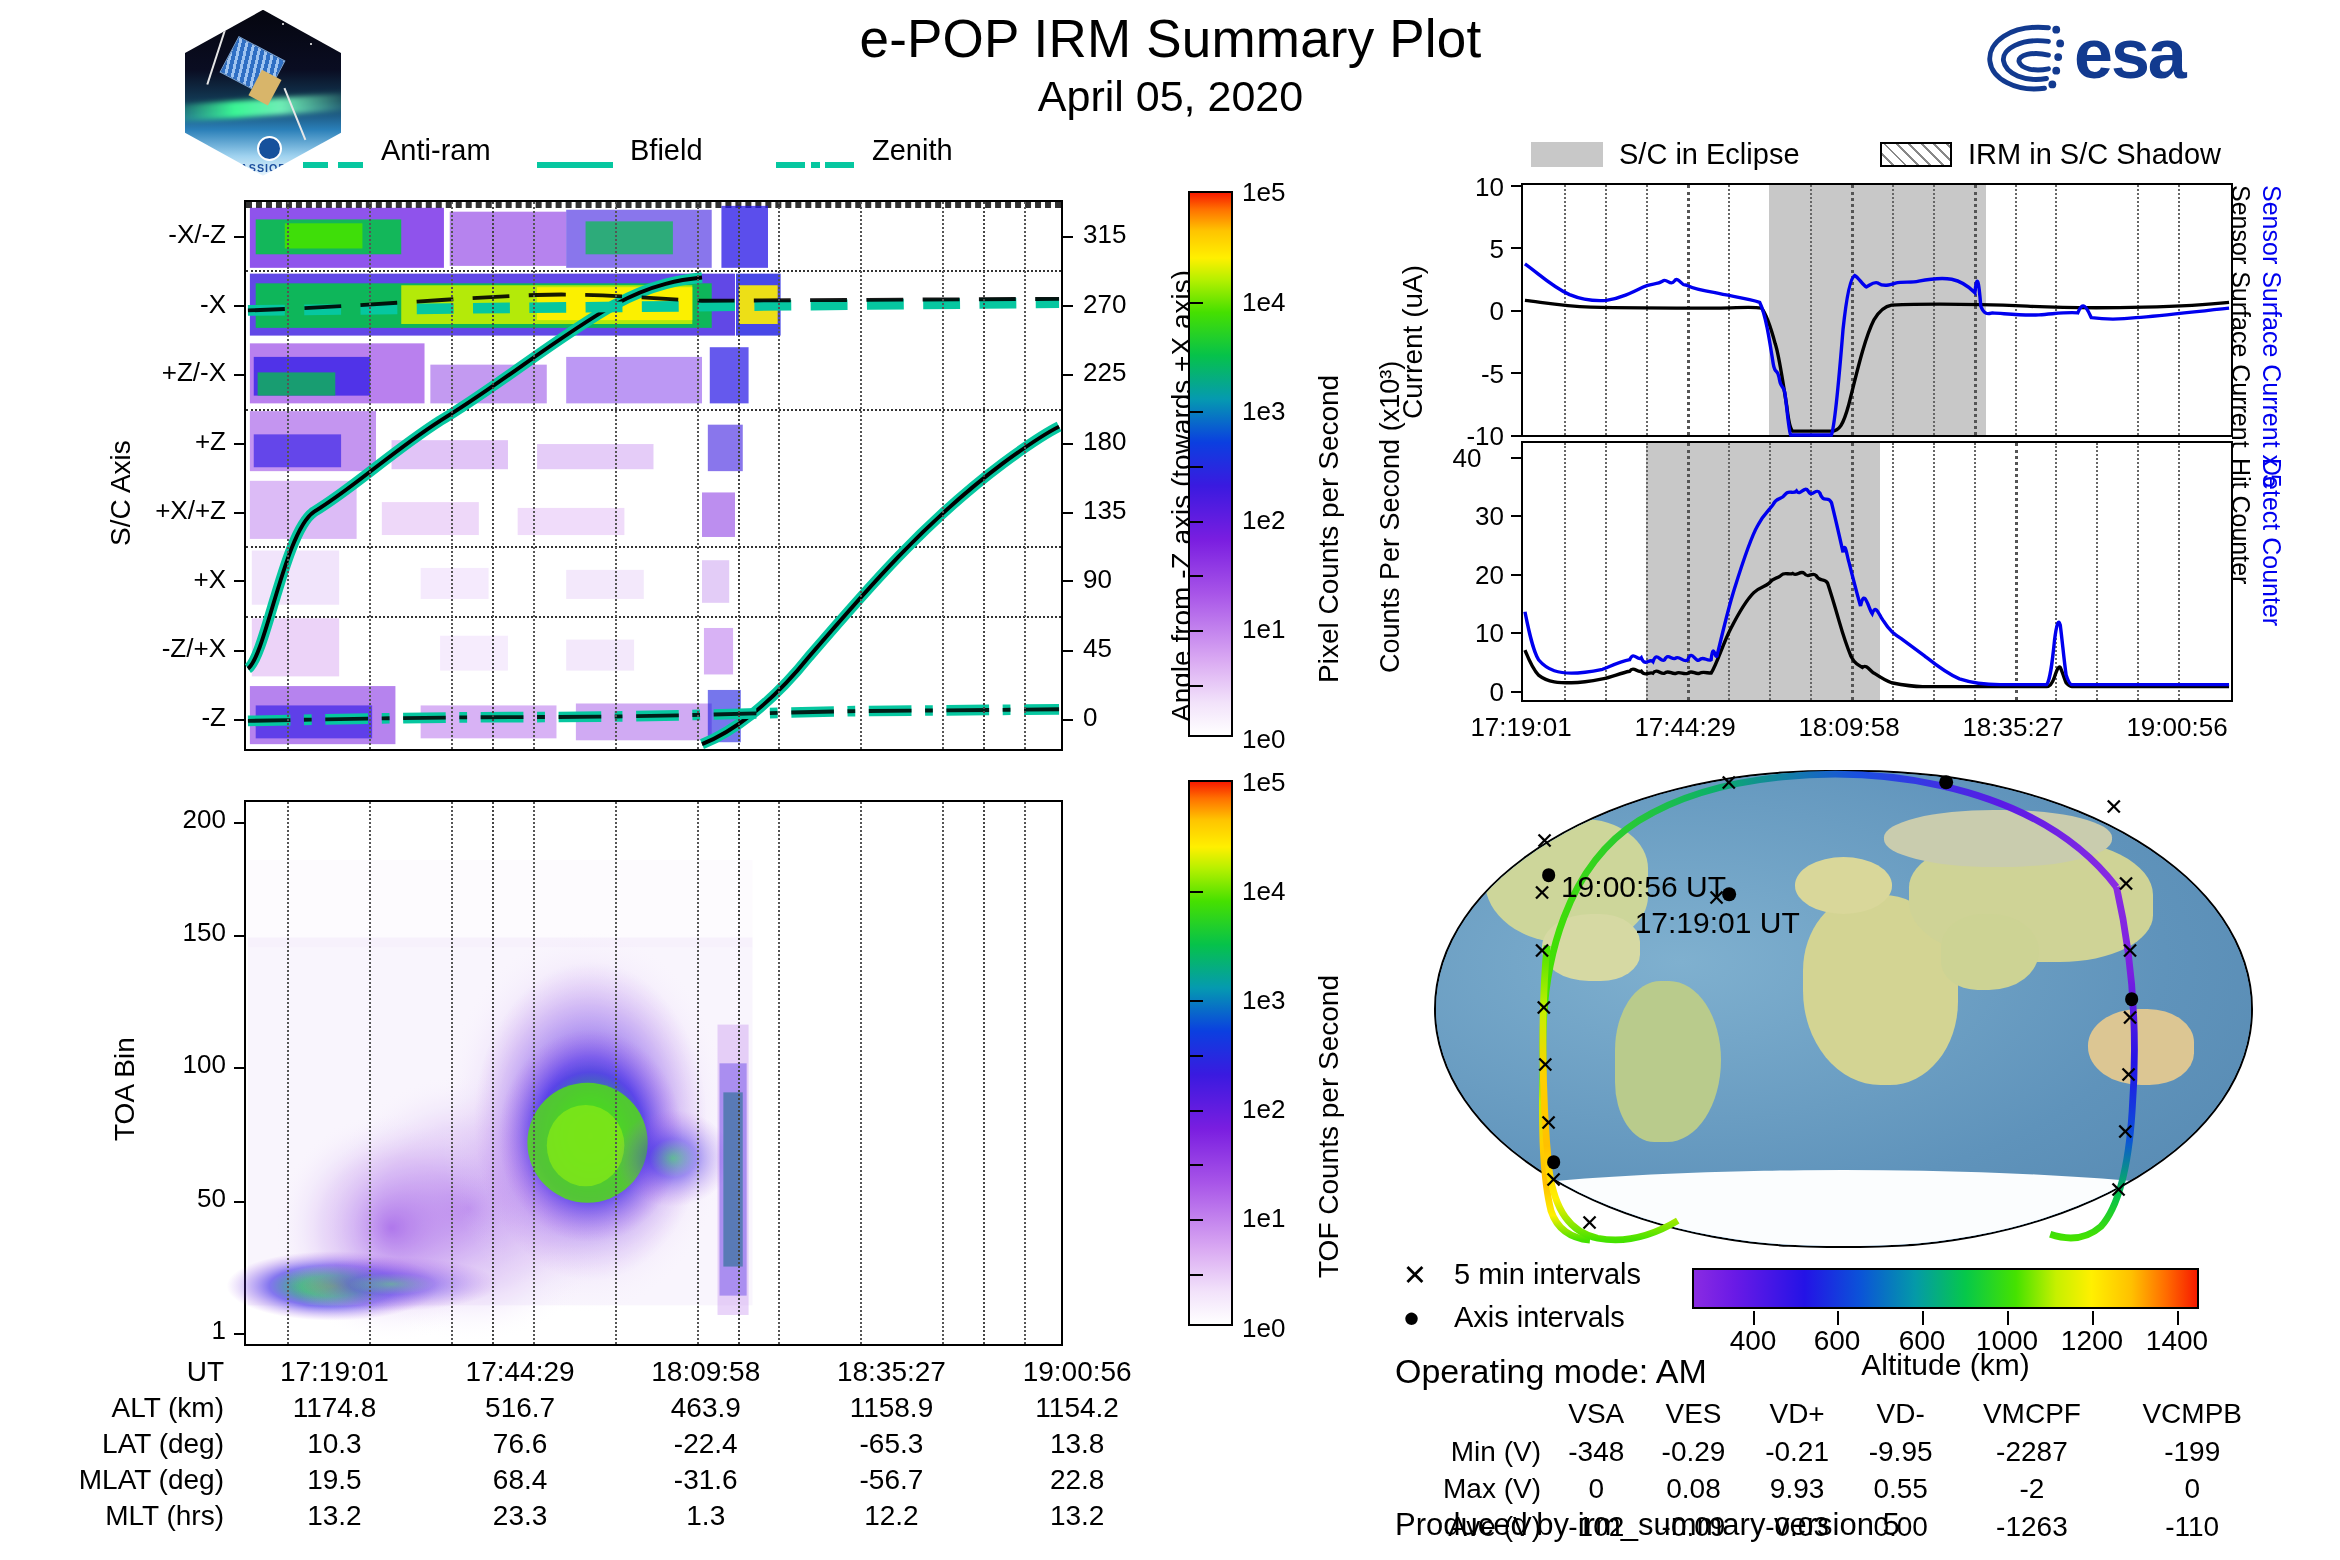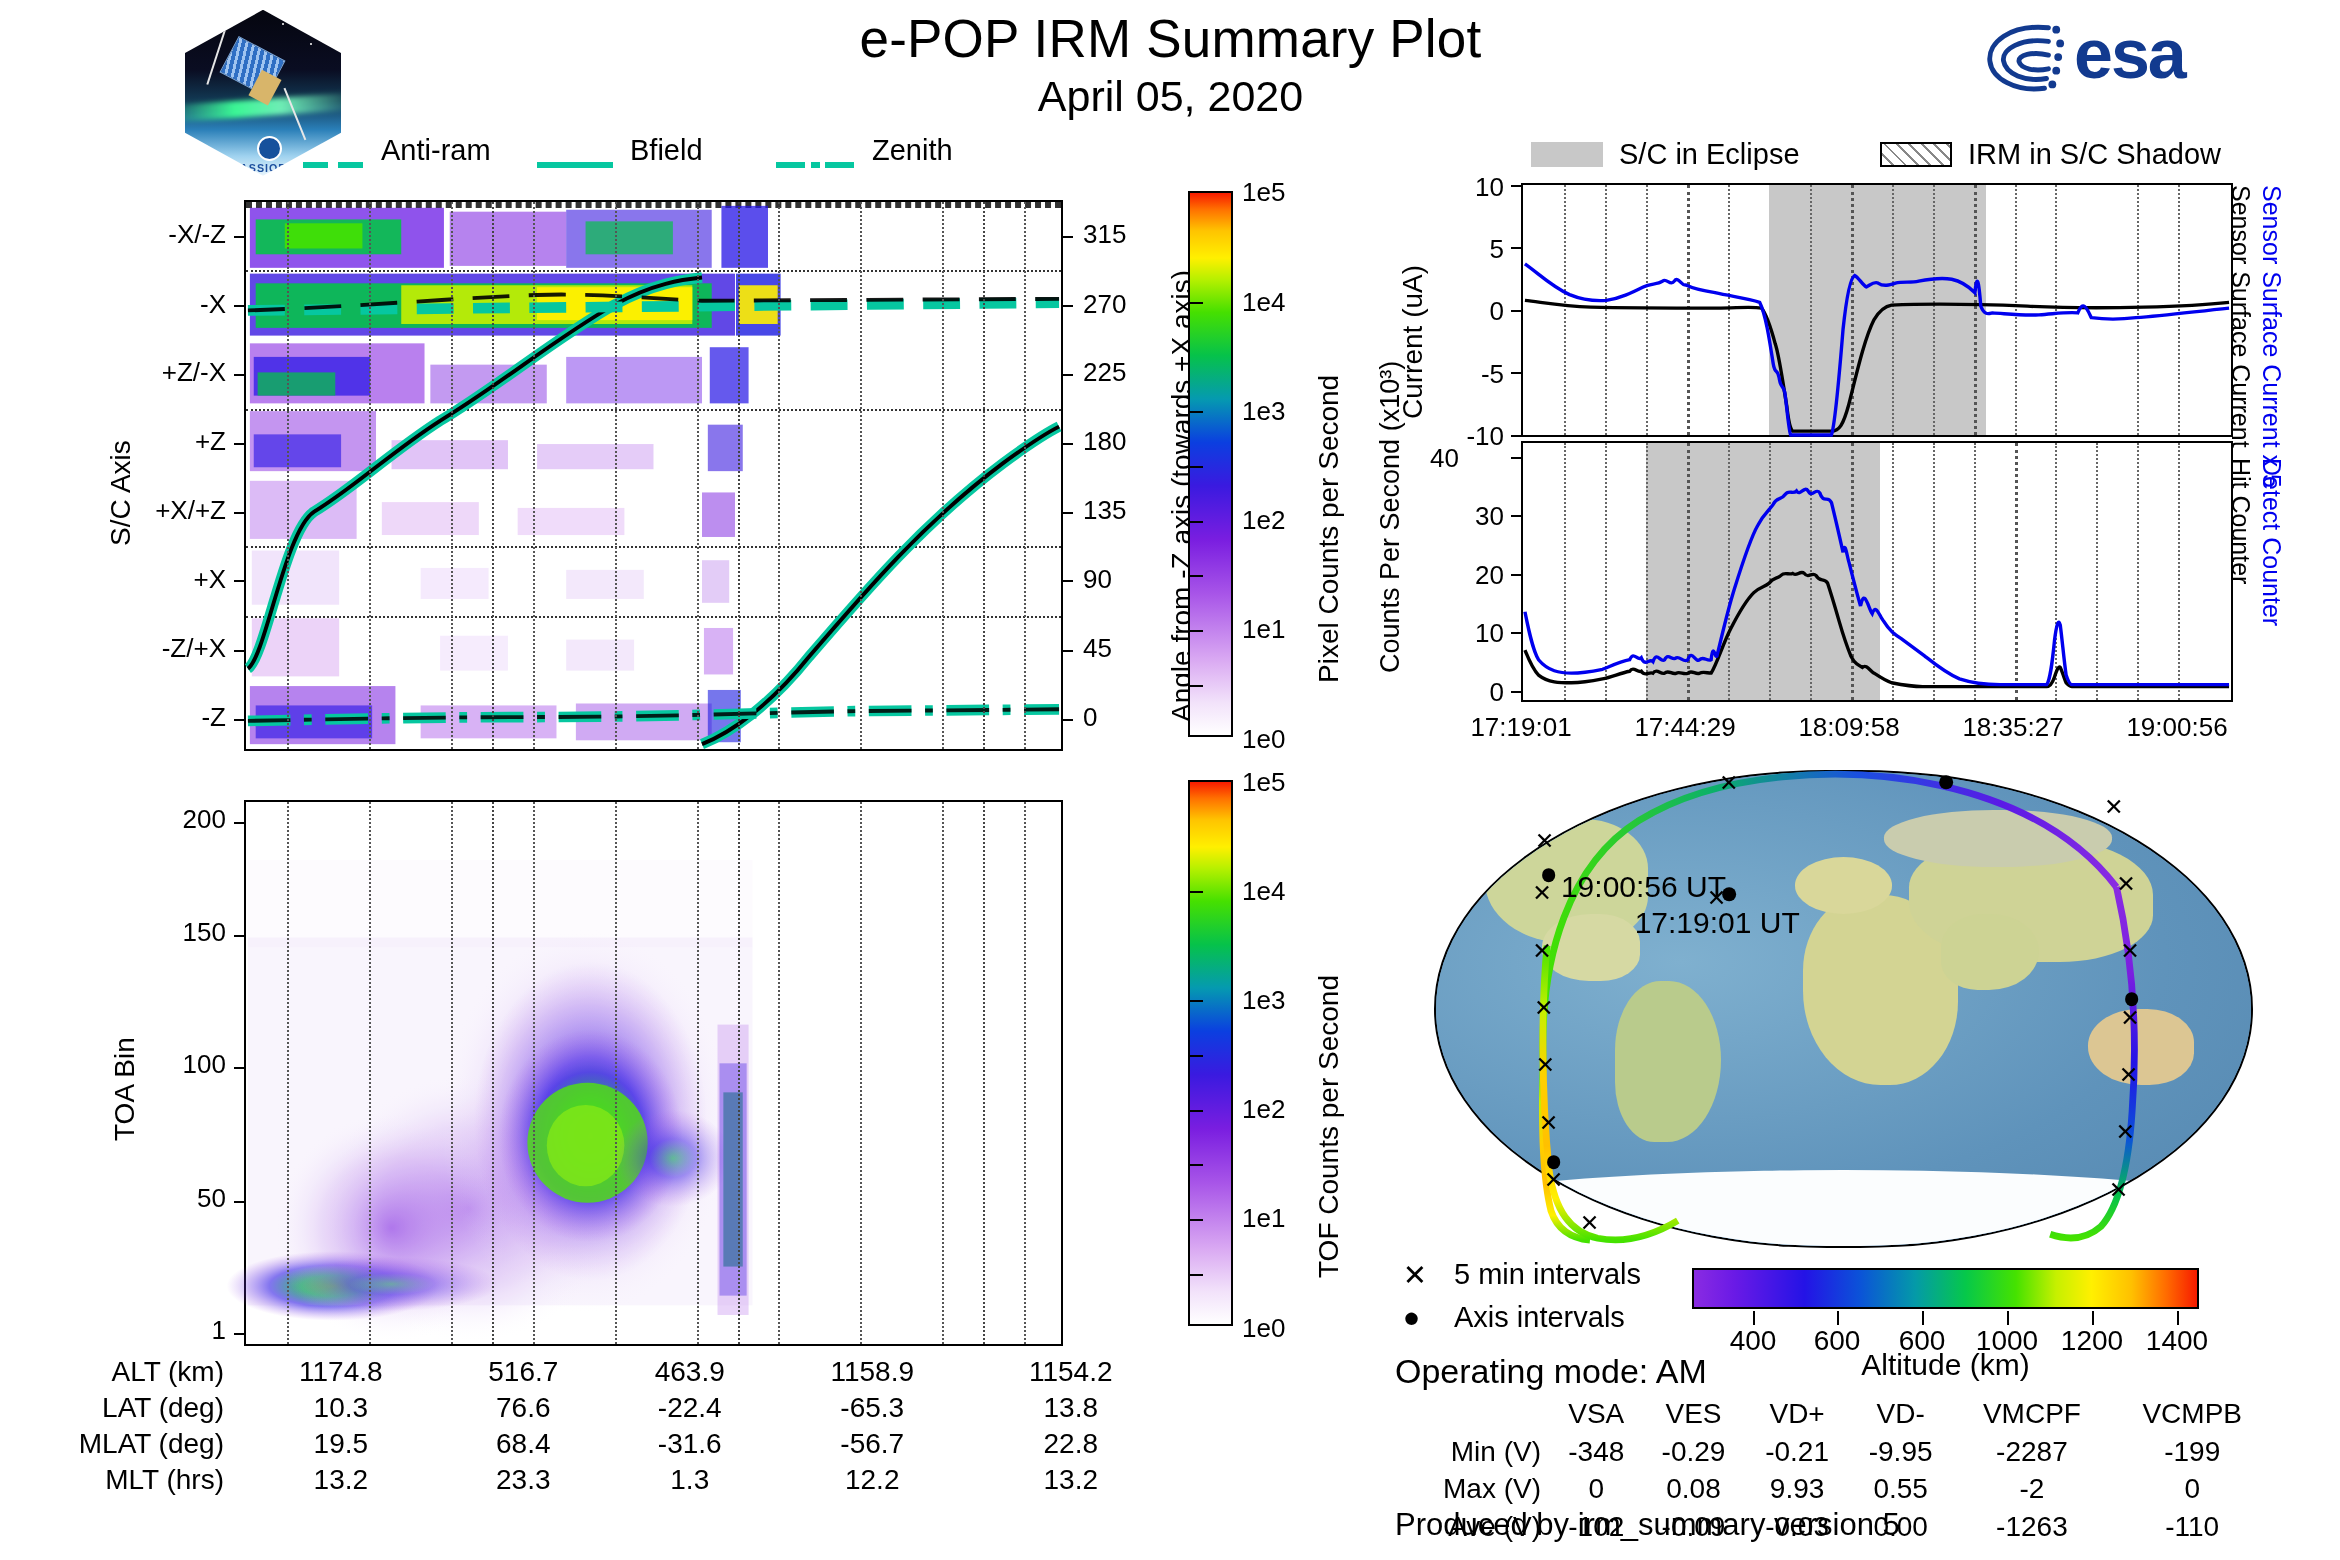--- a/index.html
+++ b/index.html
@@ -436,20 +436,28 @@
 <div class="ticklbl" style="left:1242px;top:876px;">1e4</div>
 <div class="ticklbl" style="left:1242px;top:985px;">1e3</div>
 <div class="ticklbl" style="left:1242px;top:1094px;">1e2</div>
 <div class="ticklbl" style="left:1242px;top:1203px;">1e1</div>
 <div class="ticklbl" style="left:1242px;top:1313px;">1e0</div>
 <div class="axlabel rot90" style="left:1313px;top:1278px;">TOF Counts per Second</div>
 
 <div class="abs" id="datatable">
   <table>
     <tbody>
+        <tr>
+      <td class="rl">UT</td>
+      <td class="v">17:19:01</td>
+      <td class="v">17:44:29</td>
+      <td class="v">18:09:58</td>
+      <td class="v">18:35:27</td>
+      <td class="v">19:00:56</td>
+    </tr>
     <tr>
       <td class="rl">ALT (km)</td>
       <td class="v">1174.8</td>
       <td class="v">516.7</td>
       <td class="v">463.9</td>
       <td class="v">1158.9</td>
       <td class="v">1154.2</td>
     </tr>
     <tr>
       <td class="rl">LAT (deg)</td>
@@ -588,21 +596,21 @@
              C286 56 290 44 294 50 C298 58 302 46 306 52
              C310 64 314 54 318 62 C322 78 326 96 330 114
              C332 100 334 118 336 124 C340 140 344 156 348 170
              C352 150 356 172 360 178 C364 166 368 182 372 186
              C378 196 384 200 390 204 C398 210 406 216 414 222
              C424 230 436 240 450 246 C462 250 476 252 492 252 L540 252
              C544 246 546 226 548 206 C550 190 552 182 554 190
              C556 206 558 228 560 242 C562 248 564 252 566 252 L728 252" fill="none" stroke="#0000ee" stroke-width="3.5"></path>
   </svg>
 </div>
-<div class="ticklbl" style="left:1430px;top:443px;width:74px;text-align:left;">40</div>
+<div class="ticklbl" style="left:1430px;top:443px;width:74px;text-align:center;">40</div>
 <div class="ticklbl" style="left:1430px;top:501px;width:74px;text-align:right;">30</div>
 <div class="ticklbl" style="left:1430px;top:560px;width:74px;text-align:right;">20</div>
 <div class="ticklbl" style="left:1430px;top:618px;width:74px;text-align:right;">10</div>
 <div class="ticklbl" style="left:1430px;top:677px;width:74px;text-align:right;">0</div>
 <div class="axlabel rot90r" style="left:2286px;top:458px;color:#0000ee;font-size:25px;">Detect Counter</div>
 <div class="axlabel rot90r" style="left:2255px;top:458px;font-size:25px;">Hit Counter</div>
 
 <div class="ticklbl nowrap" style="left:1521px;top:712px;transform:translateX(-50%);">17:19:01</div>
 <div class="ticklbl nowrap" style="left:1685px;top:712px;transform:translateX(-50%);">17:44:29</div>
 <div class="ticklbl nowrap" style="left:1849px;top:712px;transform:translateX(-50%);">18:09:58</div>

